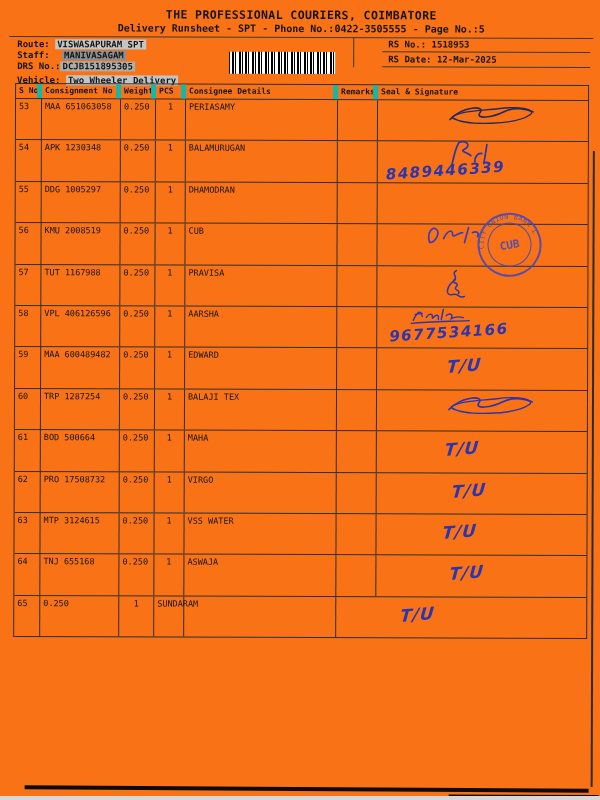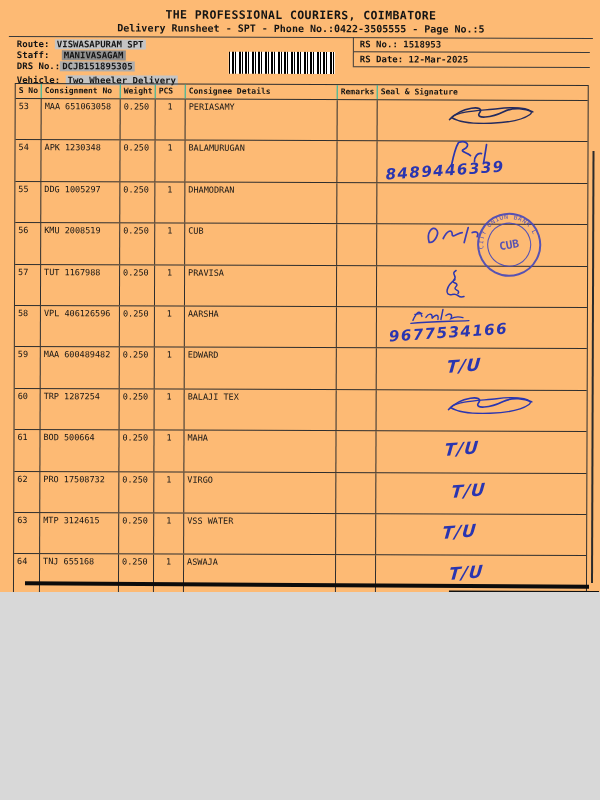--- a/index.html
+++ b/index.html
@@ -1,17 +1,17 @@
 <!DOCTYPE html>
 <html><head>
 <meta charset="utf-8">
 <style>
   html,body{margin:0;padding:0;}
   body{width:600px;height:800px;background:#d8d8d8;}
-  .sheet{position:relative;width:600px;height:592px;background:#fdba74;overflow:hidden;
+  .sheet{position:relative;width:600px;height:796px;background:#f97316;overflow:hidden;
          font-family:"DejaVu Sans Mono","Liberation Mono",monospace;color:#141414;}
   .sheet-inner{position:absolute;inset:0;transform:rotate(0.2deg);}
 
   .company{position:absolute;top:8px;left:0;right:0;text-align:center;
            font-size:11.5px;font-weight:bold;letter-spacing:.4px;}
   .subtitle{position:absolute;top:23px;left:0;right:0;text-align:center;
             font-size:10px;font-weight:bold;}
   .top-rule{position:absolute;top:37px;left:8px;right:8px;border-top:1px solid #3a3a3a;}
 
   .info-left{position:absolute;top:40px;left:16px;font-size:9px;font-weight:bold;line-height:11px;}
@@ -21,27 +21,27 @@
   .hl-light{background:#c4c4c4;}
   .hl-mid{background:#adadad;}
   .hl-dark{background:#8f8f8f;margin-left:7px;}
 
   .barcode{position:absolute;top:52px;left:228px;width:106px;height:22px;
     background:repeating-linear-gradient(90deg,#000 0 1px,#fff 1px 3px,#000 3px 5px,#fff 5px 6px,
                #000 6px 7px,#fff 7px 10px,#000 10px 12px,#fff 12px 13px);}
 
   .rs-box{position:absolute;top:37px;left:352px;width:236px;font-size:9px;font-weight:bold;
           border-left:1px solid #3a3a3a;}
-  .rs-row{height:14px;line-height:14px;padding-left:6px;border-bottom:1px solid #3a3a3a;white-space:nowrap;}
+  .rs-row{height:14px;line-height:14px;padding-left:6px;border-bottom:1px solid #3a3a3a;white-space:nowrap;margin-left:28px;}
 
   .table{position:absolute;top:84px;left:14px;width:574px;border:1px solid #2e2e2e;
          font-size:8.5px;box-sizing:border-box;background:transparent;}
   .thead,.trow{display:grid;grid-template-columns:26px 79px 35px 30px 152px 40px 1fr;}
   .thead{height:14px;border-bottom:1px solid #2e2e2e;font-size:8px;font-weight:bold;}
-  .thead>div{padding:2px 3px 0;border-right:1px solid #14b8a6;overflow:hidden;white-space:nowrap;}
+  .thead>div{padding:2px 3px 0;border-right:5px solid #14b8a6;overflow:hidden;white-space:nowrap;}
   .thead>div:last-child{border-right:none;}
   .trow{height:40.4px;border-bottom:1px solid #2e2e2e;}
   .trow:last-child{border-bottom:none;}
   .td{padding:2px 3px 0;border-right:1px solid #2e2e2e;white-space:nowrap;overflow:visible;}
   .td:last-child{border-right:none;}
   .c-pcs{text-align:center;}
   .c-seal{position:relative;}
 
   .sig{position:absolute;z-index:2;}
   .stamp{position:absolute;z-index:3;opacity:.92;}

